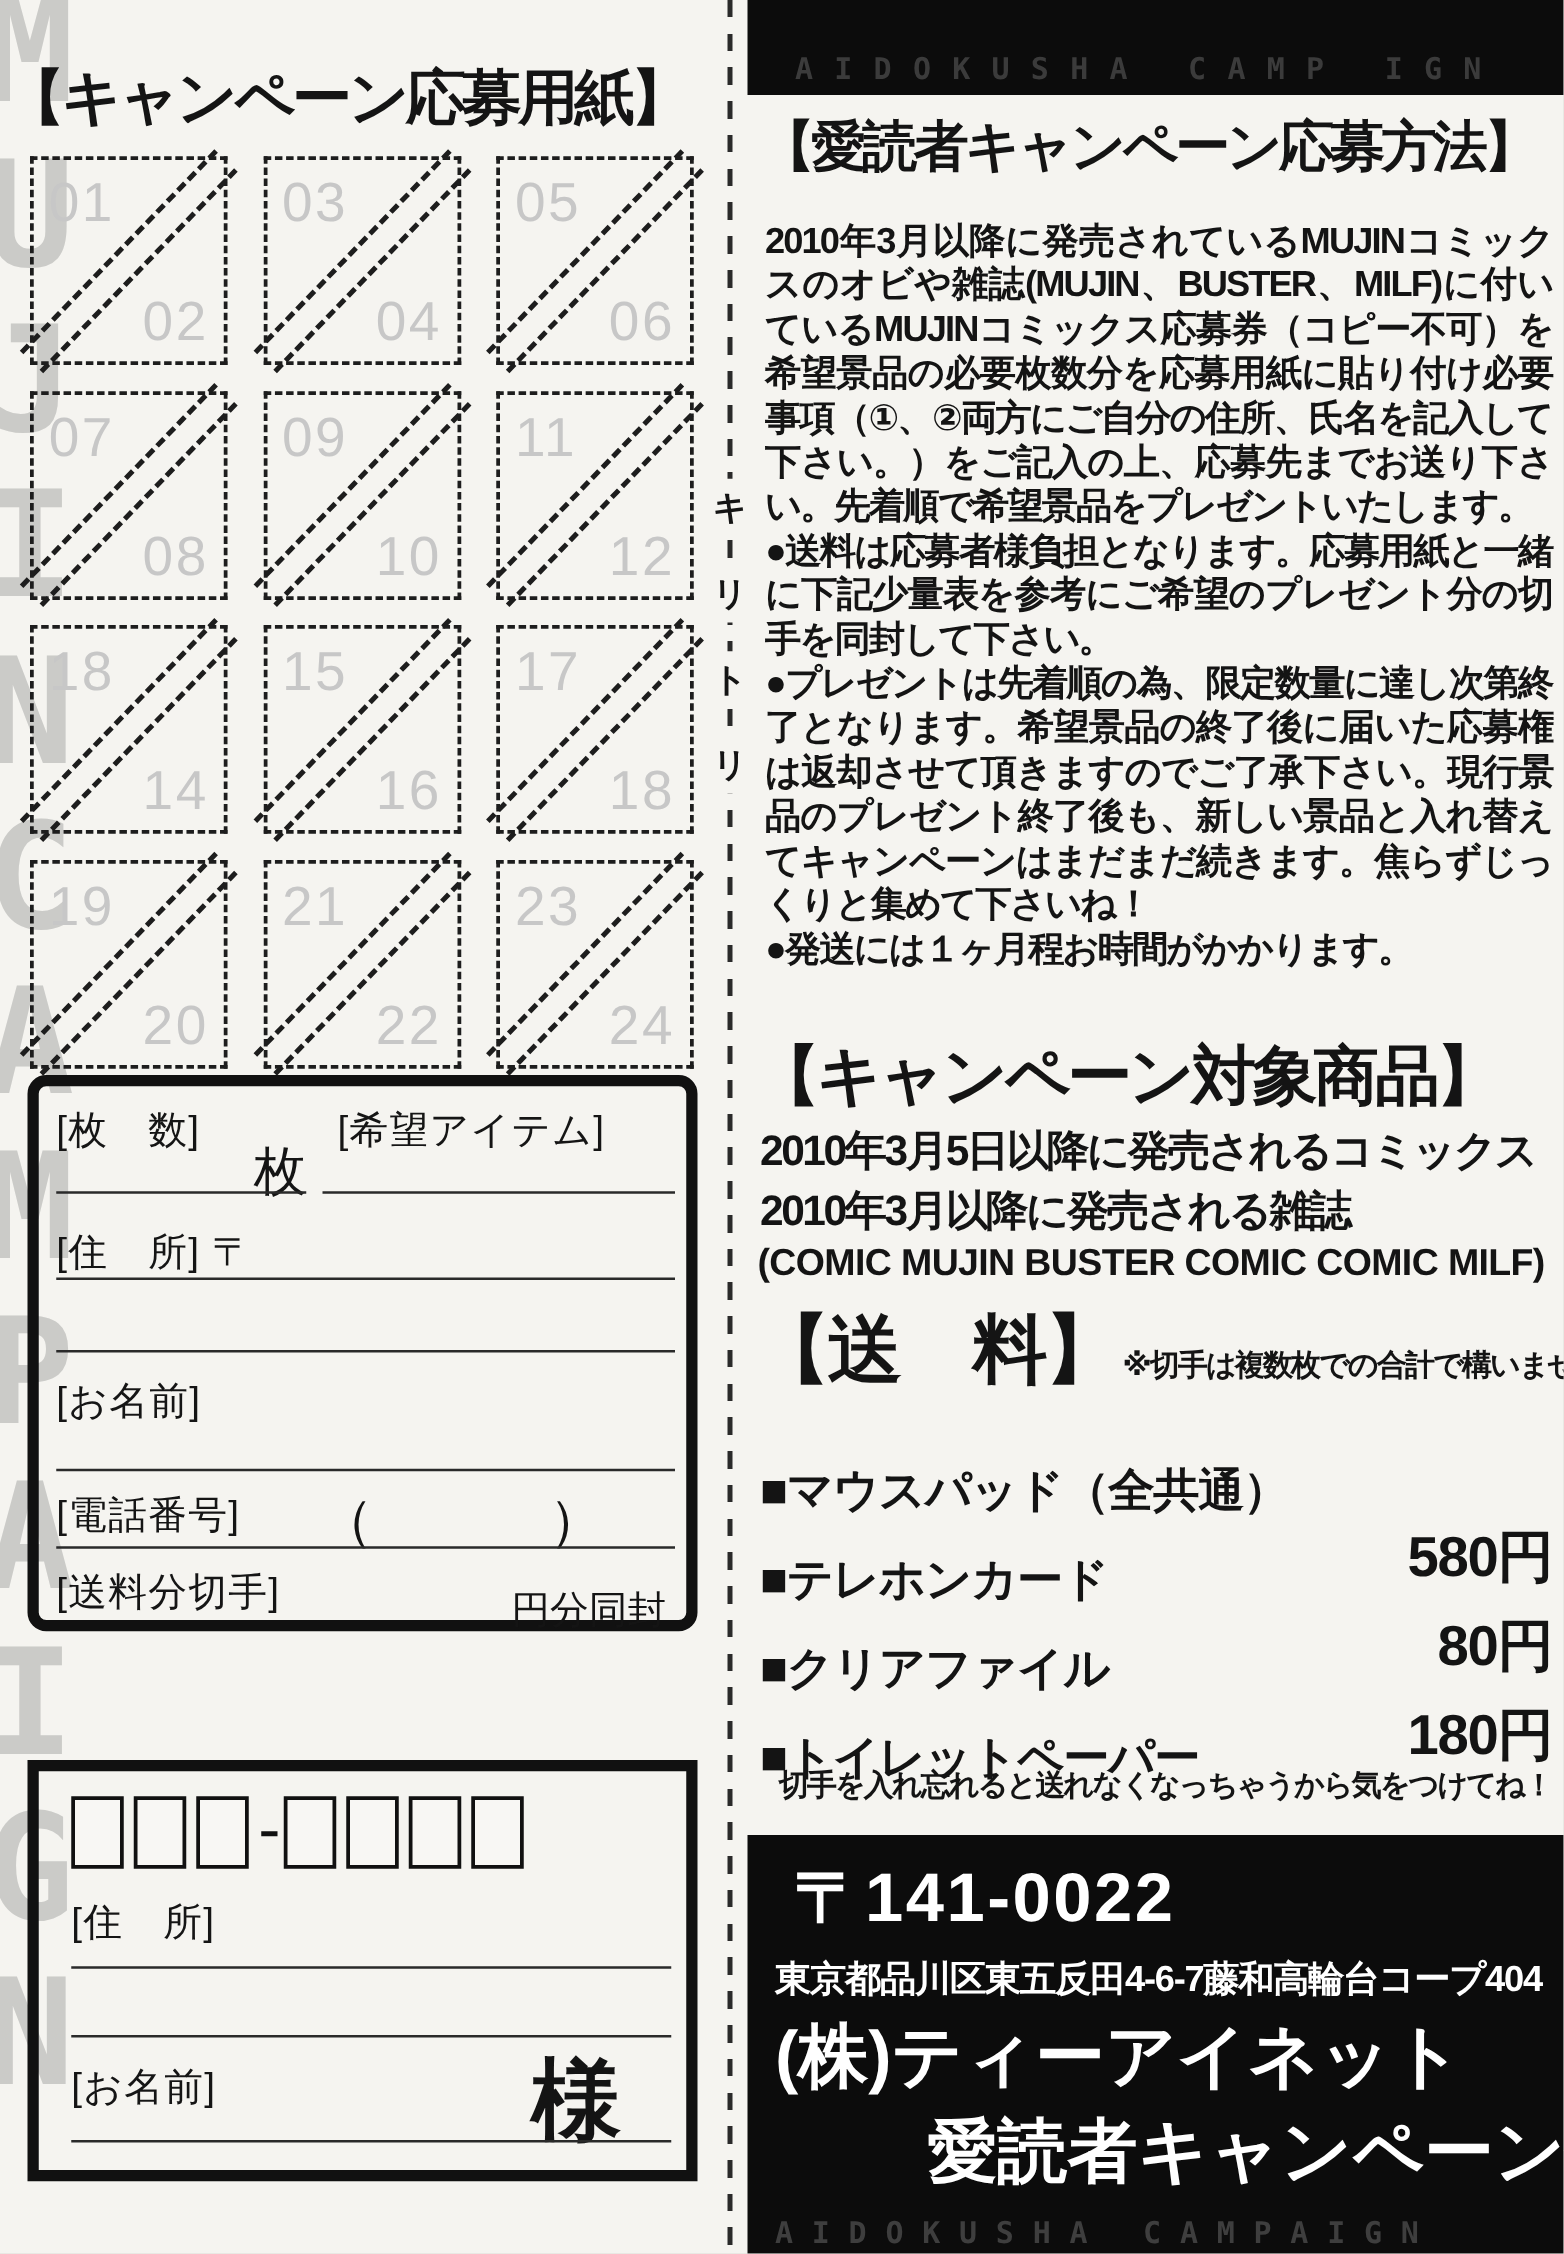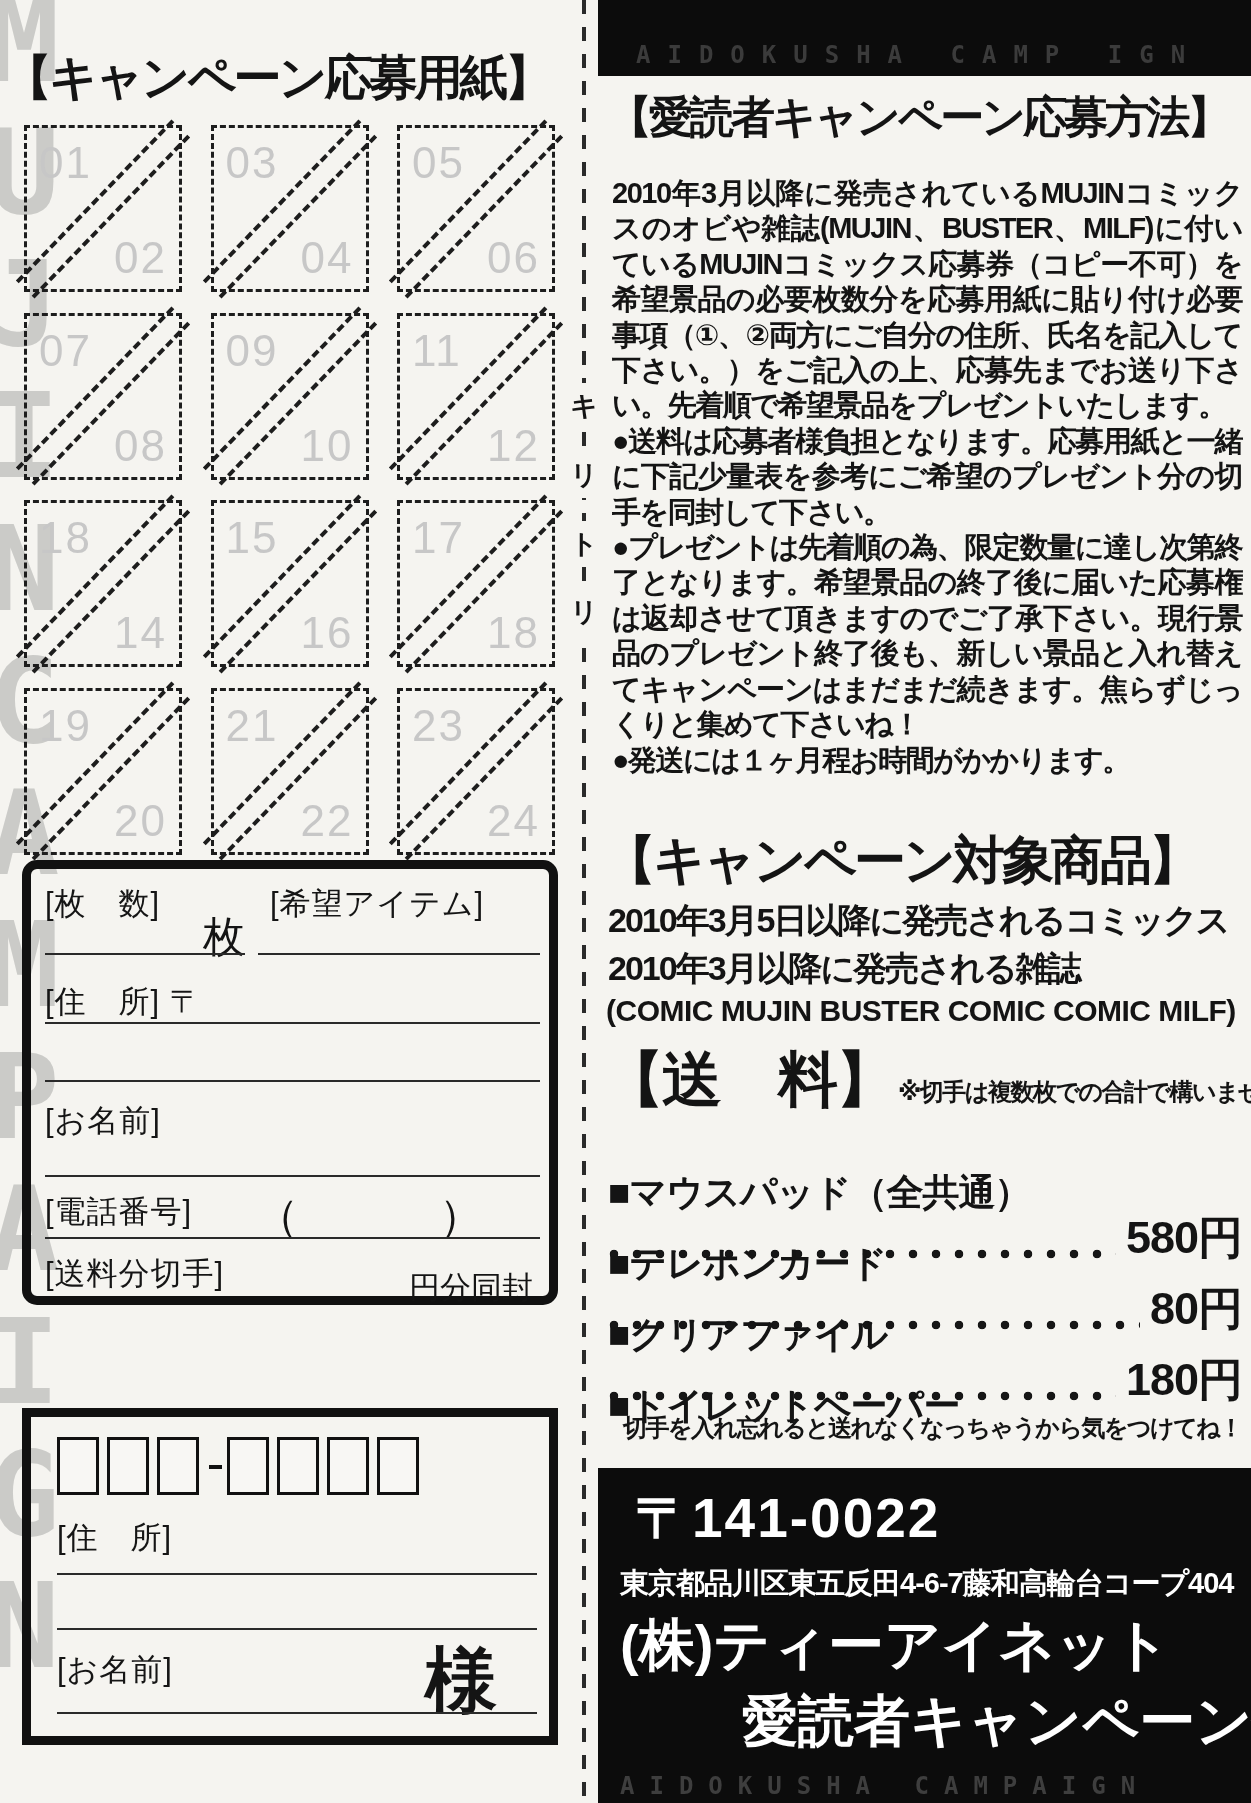--- a/index.html
+++ b/index.html
@@ -53,21 +53,21 @@
     letter-spacing:-3px;white-space:nowrap;}
   .prod1{position:absolute;left:10px;top:898px;font-size:34px;font-weight:bold;letter-spacing:-2px;white-space:nowrap;}
   .prod2{position:absolute;left:10px;top:946px;font-size:34px;font-weight:bold;letter-spacing:-2px;white-space:nowrap;}
   .prod3{position:absolute;left:8px;top:994px;font-size:30px;font-weight:bold;letter-spacing:-0.5px;white-space:nowrap;}
   .ship-head{position:absolute;left:6px;top:1040px;width:644px;white-space:nowrap;}
   .ship-title{font-size:60px;font-weight:bold;letter-spacing:-2px;}
   .ship-note{font-size:24px;font-weight:bold;letter-spacing:-1.5px;margin-left:4px;}
   .ship-items{position:absolute;left:10px;top:1122px;width:634px;margin-top:46px;}
   .ship-item{height:71px;position:relative;}
   .si-name{font-size:37px;font-weight:bold;letter-spacing:-1px;white-space:nowrap;}
-  .si-row{display:flex;align-items:flex-end;margin-top:-10px;}
+  .si-row{display:flex;align-items:flex-end;margin-top:-10px;flex-direction:column;}
   .si-dots{flex:1;height:12px;margin:0 10px 8px 0;
     background-image:radial-gradient(circle 4px at 6px 6px,#161616 4px,transparent 4.6px);
     background-size:23px 12px;background-repeat:repeat-x;}
   .si-price{font-size:45px;font-weight:bold;letter-spacing:-1px;white-space:nowrap;}
   .caution{position:absolute;left:8px;top:1412px;font-size:24px;font-weight:bold;letter-spacing:-1.5px;white-space:nowrap;margin-left:17px;}
   .addr-box{position:absolute;left:0;top:1468px;width:653px;height:335px;background:#0c0c0c;
     color:#fff;padding:14px 0 0 22px;box-sizing:border-box;}
   .ab-postal{font-size:55px;font-weight:bold;letter-spacing:2px;white-space:nowrap;margin-left:15px;}
   .ab-addr{font-size:29px;font-weight:bold;letter-spacing:-1px;margin-top:8px;white-space:nowrap;}
   .ab-company{font-size:56px;font-weight:bold;margin-top:4px;white-space:nowrap;}

